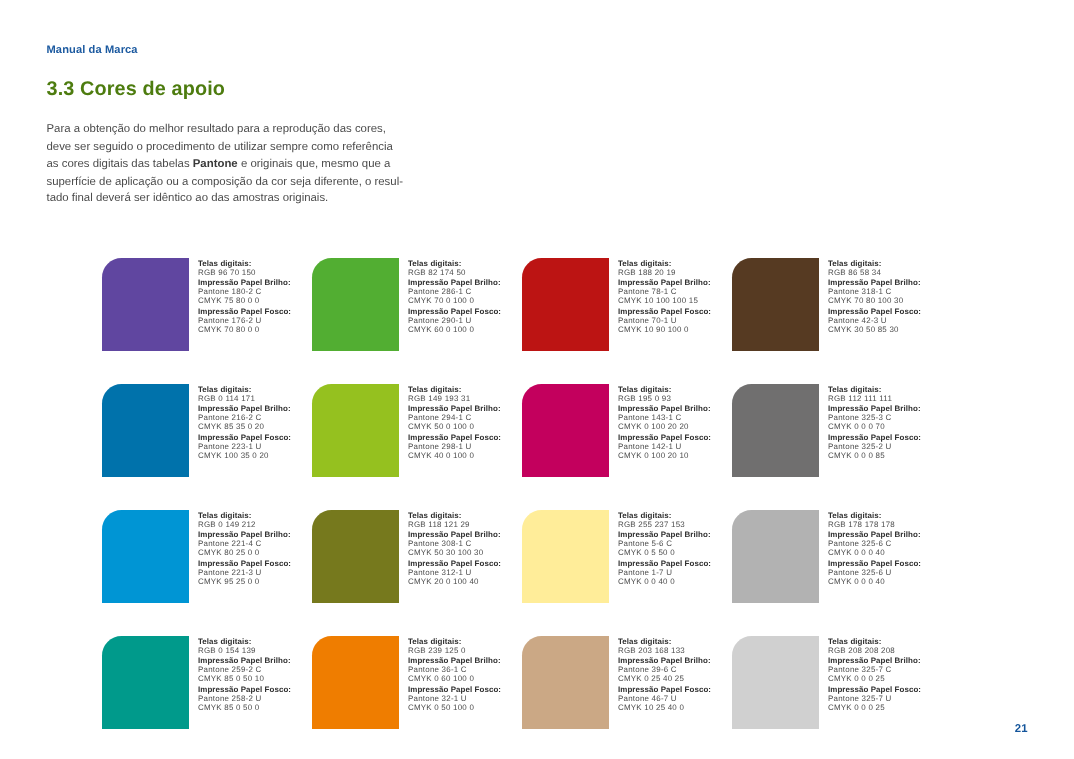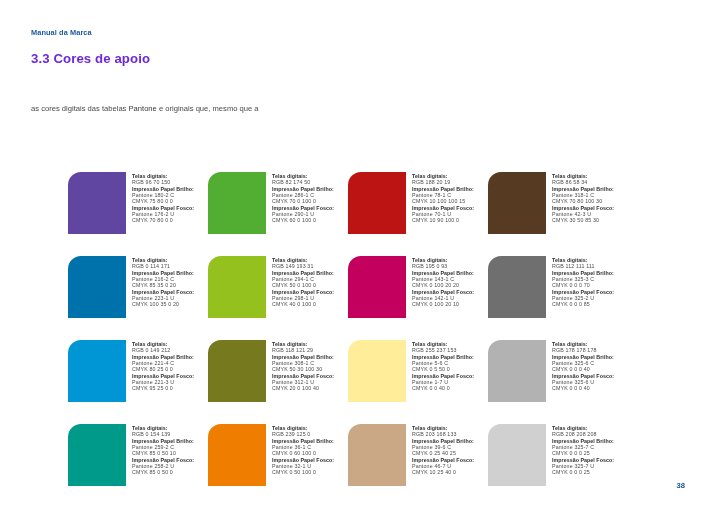--- a/index.html
+++ b/index.html
@@ -42,34 +42,34 @@
     white-space: nowrap;
   }
 
   
   .section-title {
     position: absolute;
     top: 51px;
     left: 31px;
     font-size: 13.2px;
     font-weight: bold;
-    color: #6d28d9;
+    color: #4d7c0f;
     letter-spacing: 0.1px;
   }
   .intro {
     position: absolute;
     top: 80px;
     left: 31px;
     width: 300px;
     font-size: 7.6px;
     line-height: 11.6px;
     color: #4a4a4a;
   }
   .intro b {
-    font-weight: normal;
+    font-weight: bold;
     color: #3a3a3a;
   }
 
   
   .grid {
     position: absolute;
     top: 172px;
     left: 68px;
     width: 600px;
     display: grid;
@@ -121,24 +121,25 @@
 
 <div class="page">
 
   <div class="header">
     <div class="header-left">Manual da Marca</div>
   </div>
 
   <div class="section-title">3.3 Cores de apoio</div>
 
   <div class="intro">
-    <br>
-    <br>
+    <span>Para a obtenção do melhor resultado para a reprodução das cores,</span><br>
+    <span>deve ser seguido o procedimento de utilizar sempre como referência</span><br>
     <span>as cores digitais das tabelas </span><b>Pantone</b><span> e originais que, mesmo que a</span><br>
-    <br>
+    <span>superfície de aplicação ou a composição da cor seja diferente, o resul-</span><br>
+    <span>tado final deverá ser idêntico ao das amostras originais.</span>
   </div>
 
   <div class="grid" id="swatch-grid">
       <div class="cell">
         <div class="chip" style="background: rgb(96, 70, 160);"></div>
         <div class="specs">
           <div class="lbl">Telas digitais:</div>
           <div class="val">RGB 96 70 150</div>
           <div class="lbl">Impressão Papel Brilho:</div>
           <div class="val">Pantone 180-2 C</div>
@@ -338,14 +339,14 @@
           <div class="lbl">Impressão Papel Brilho:</div>
           <div class="val">Pantone 325-7 C</div>
           <div class="val">CMYK 0 0 0 25</div>
           <div class="lbl">Impressão Papel Fosco:</div>
           <div class="val">Pantone 325-7 U</div>
           <div class="val">CMYK 0 0 0 25</div>
         </div>
       </div>
     </div>
 
-  <div class="page-number">38</div>
+  <div class="page-number">21</div>
 </div>
 
 </body></html>

